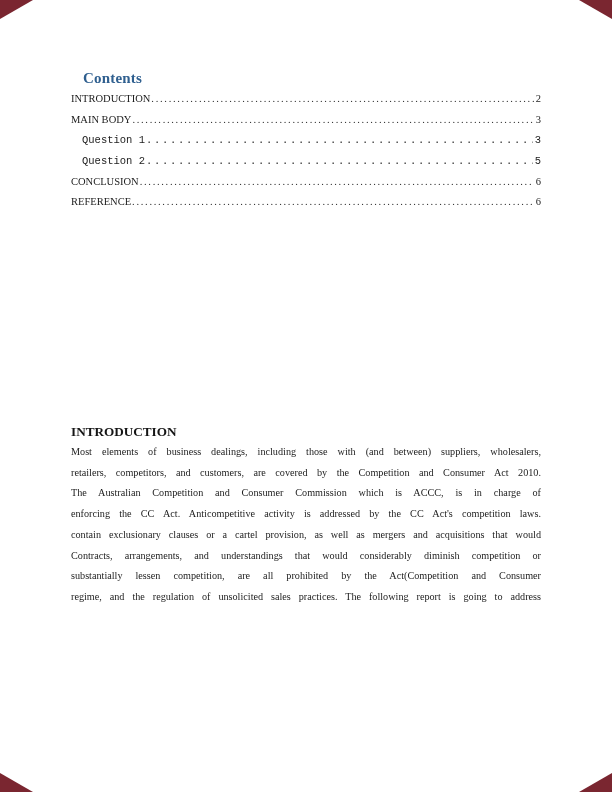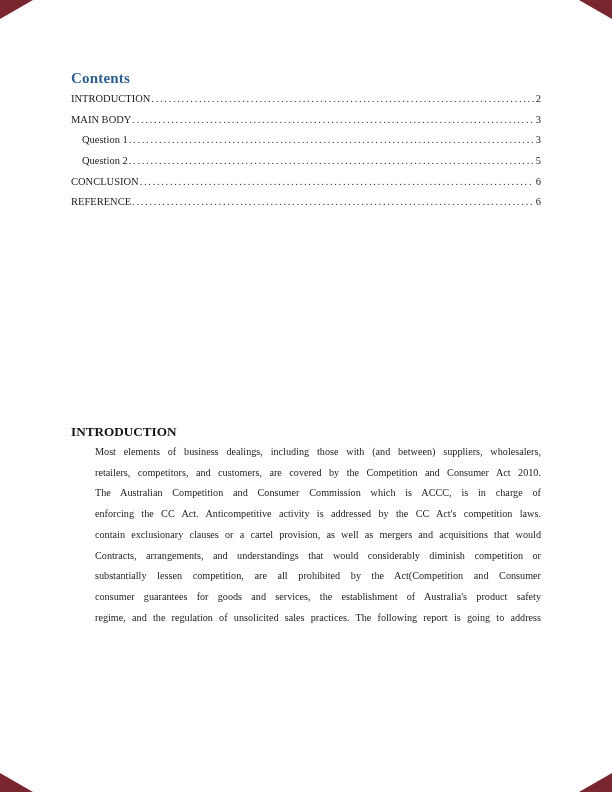--- a/index.html
+++ b/index.html
@@ -14,42 +14,42 @@
   
   .corner{position:absolute;width:33px;height:19px;background:#7a2630;}
   .corner.tl{top:0;left:0;clip-path:polygon(0 0,100% 0,0 100%);}
   .corner.tr{top:0;right:0;clip-path:polygon(0 0,100% 0,100% 100%);}
   .corner.bl{bottom:0;left:0;clip-path:polygon(0 0,0 100%,100% 100%);}
   .corner.br{bottom:0;right:0;clip-path:polygon(100% 0,100% 100%,0 100%);}
 
   .toc-block{position:absolute;left:71px;right:71px;top:70px;}
   .toc-title{
     font-size:15px;font-weight:bold;line-height:16px;
-    color:#2f5f8f;letter-spacing:0.2px;margin:0 0 3px 0;
+    color:#2f5f8f;letter-spacing:0.2px;margin:0 0 3px 12px;
   }
   .toc-row{
     display:flex;align-items:baseline;
     height:20.7px;font-size:10.5px;line-height:20.7px;color:#1c1c1c;
   }
-  .toc-row.lvl2{padding-left:11px;}
+  .toc-row.lvl2{padding-left:11px;font-family:Liberation Mono, monospace;}
   .toc-label{white-space:nowrap;flex:0 0 auto;}
   .toc-leader{
     flex:1 1 auto;overflow:hidden;white-space:nowrap;
     margin:0 2px 0 1px;color:#2b2b2b;font-size:10.5px;letter-spacing:1.7px;
   }
   .toc-leader::after{
     content:"........................................................................................................................................................................";
   }
   .toc-page{flex:0 0 auto;white-space:nowrap;}
 
   .intro-block{position:absolute;left:71px;right:71px;top:424px;}
   .intro-heading{
     font-size:13.2px;font-weight:bold;line-height:15px;margin:0;color:#151515;
   }
-  .paragraph{margin-top:3px;margin-left:24px;}
+  .paragraph{margin-top:3px;}
   .para-line{
     font-size:10.2px;line-height:20.7px;
     text-align:justify;text-align-last:justify;
     color:#1c1c1c;
   }
 </style>
 </head>
 <body>
 
 <div class="page">
@@ -102,18 +102,17 @@
   <div class="intro-block">
     <h2 class="intro-heading">INTRODUCTION</h2>
     <div class="paragraph">
       <div class="para-line">Most elements of business dealings, including those with (and between) suppliers, wholesalers,</div>
       <div class="para-line">retailers, competitors, and customers, are covered by the Competition and Consumer Act 2010.</div>
       <div class="para-line">The Australian Competition and Consumer Commission which is ACCC, is in charge of</div>
       <div class="para-line">enforcing the CC Act. Anticompetitive activity is addressed by the CC Act's competition laws.</div>
       <div class="para-line">contain exclusionary clauses or a cartel provision, as well as mergers and acquisitions that would</div>
       <div class="para-line">Contracts, arrangements, and understandings that would considerably diminish competition or</div>
       <div class="para-line">substantially lessen competition, are all prohibited by the Act(Competition and Consumer</div>
-      <div class="para-line">consumer guarantees for goods and services, the establishment of Australia's product safety</div>
       <div class="para-line">regime, and the regulation of unsolicited sales practices. The following report is going to address</div>
     </div>
   </div>
 
 </div>
 
 </body></html>

